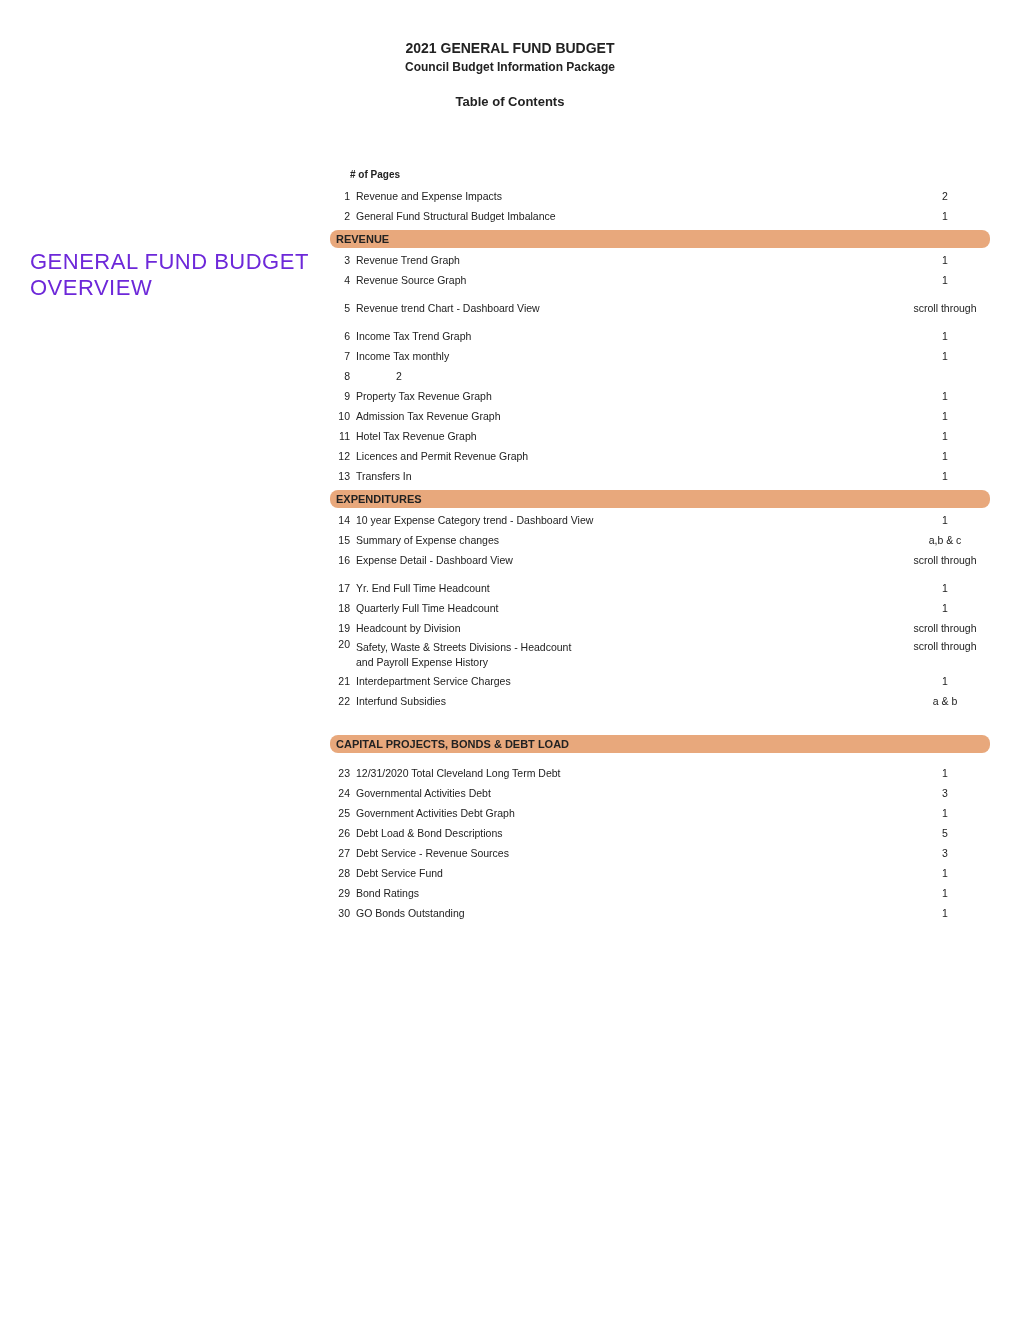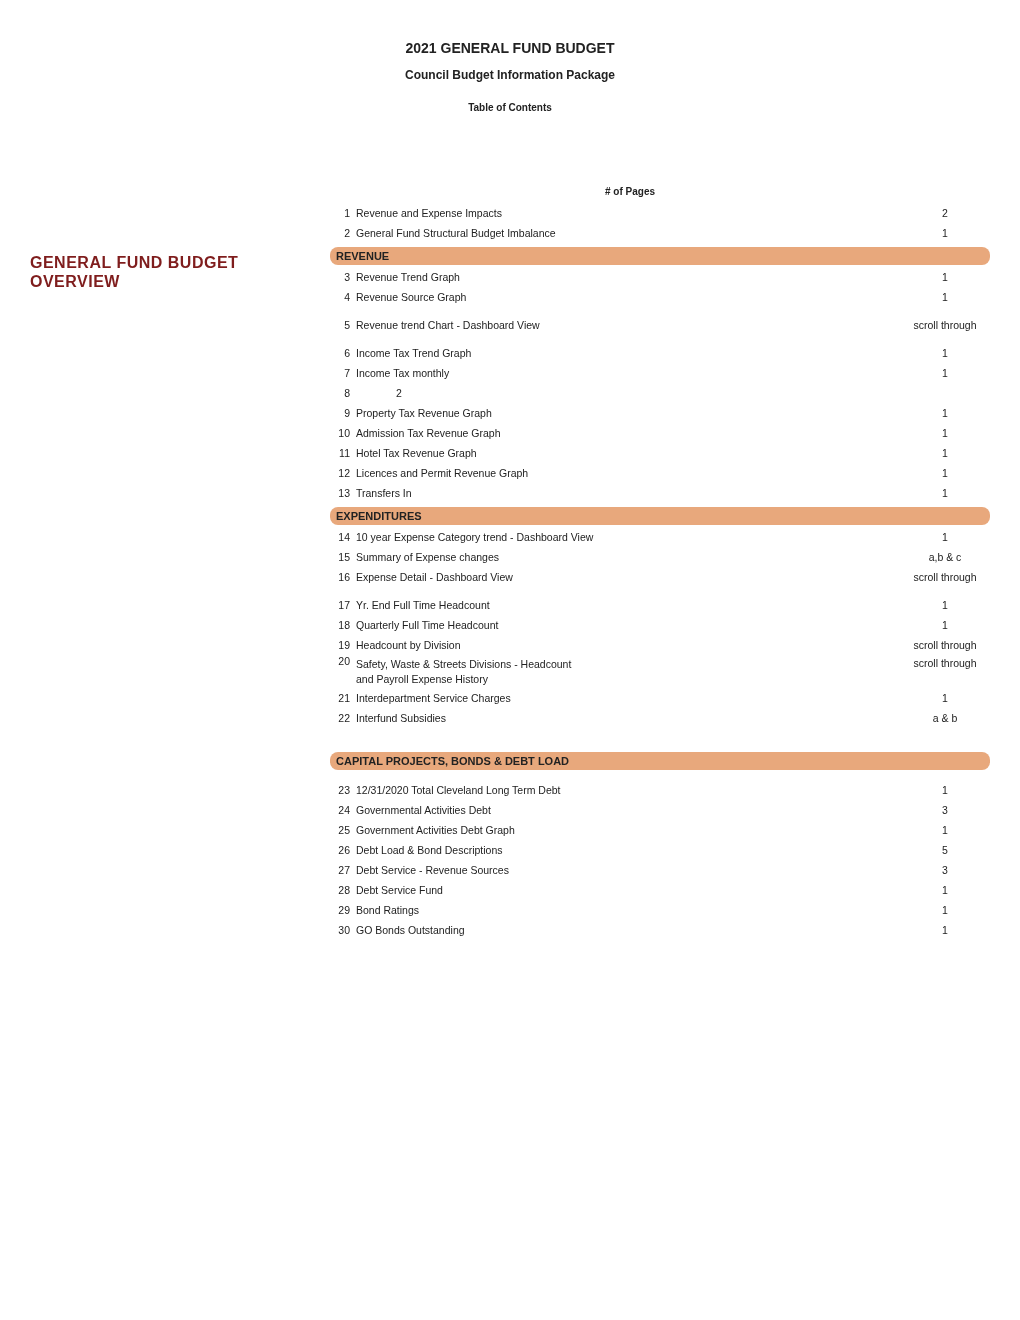--- a/index.html
+++ b/index.html
@@ -25,68 +25,67 @@
     }
 
     .header {
       text-align: center;
       margin-bottom: 60px;
     }
 
     .header-title-main {
       font-size: 14px;
       font-weight: bold;
-      margin-bottom: 12px;
+      margin-bottom: 4px;
     }
 
     .header-title-sub {
       font-size: 12px;
       font-weight: bold;
       margin-bottom: 20px;
     }
 
     .header-title-toc {
-      font-size: 10px;
+      font-size: 13px;
       font-weight: bold;
     }
 
     .content-area {
       display: flex;
       flex-direction: row;
       padding: 0 30px;
     }
 
     .left-side {
       width: 280px;
       flex-shrink: 0;
       display: flex;
       align-items: flex-start;
       padding-top: 80px;
     }
 
     .section-label {
-      font-size: 16px;
-      font-weight: 700;
+      font-size: 22px;
+      font-weight: 400;
       text-transform: uppercase;
       letter-spacing: 0.5px;
       line-height: 1.2;
-      color: #7f1d1d;
+      color: #6d28d9;
     }
 
     .right-side {
       flex: 1;
       padding-left: 20px;
     }
 
     .columns-header {
       display: flex;
-      justify-content: center;
+      justify-content: flex-start;
       margin-bottom: 6px;
       padding-right: 60px;
-      margin-top: 13px;
     }
 
     .col-pages-label {
       font-size: 10px;
       font-weight: bold;
       width: 90px;
       text-align: center;
     }
 
     .toc-table {

